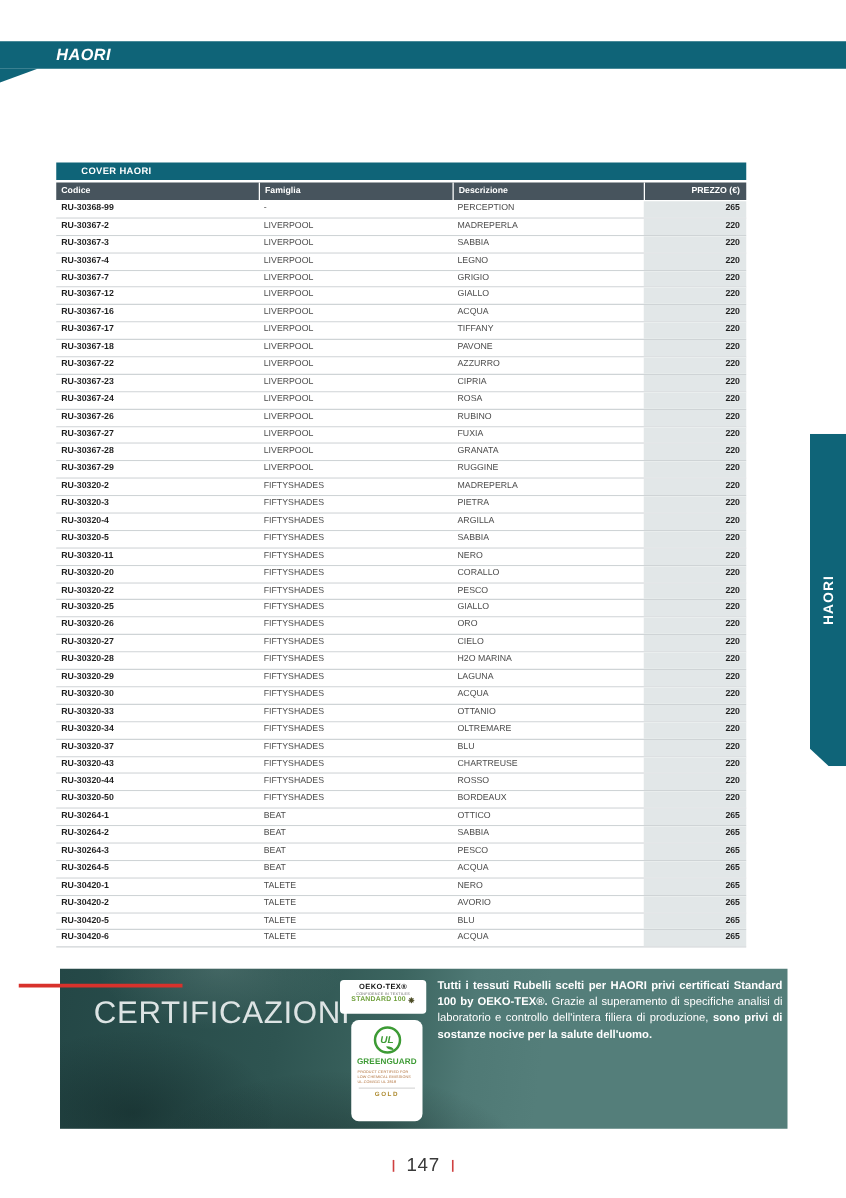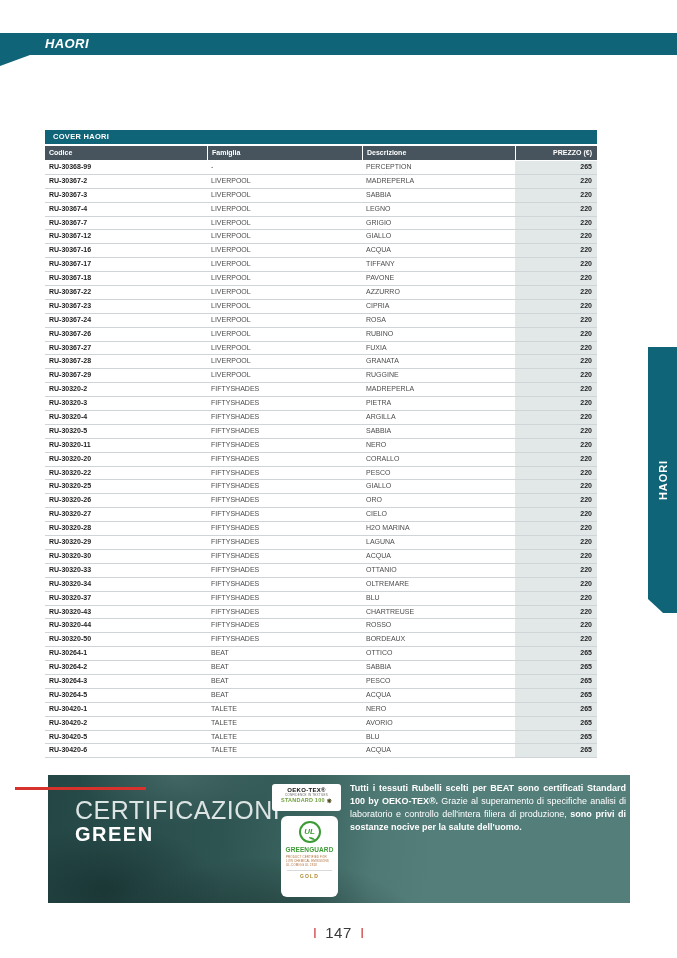--- a/index.html
+++ b/index.html
@@ -15,21 +15,21 @@
     font-weight:bold;font-style:italic;font-size:13px;letter-spacing:.4px;
   }
   .top-banner-fold{
     position:absolute;left:0;top:55px;width:0;height:0;
     border-top:11px solid #0f6478;border-right:30px solid transparent;
   }
   
   .table-wrap{position:absolute;left:45px;top:130px;width:552px;}
   .table-title{
     height:14px;line-height:14px;background:#0f6478;color:#fff;
-    font-size:7.5px;font-weight:bold;padding-left:8px;box-sizing:border-box;
+    font-size:7.5px;font-weight:bold;padding-left:20px;box-sizing:border-box;
     letter-spacing:.3px;margin-bottom:2px;
   }
   .table-header{display:grid;grid-template-columns:162px 155px 153px 82px;height:14px;background:#47545d;margin-bottom:1px;}
   .th{
     color:#fff;font-size:7px;font-weight:bold;line-height:14px;padding-left:4px;
     box-sizing:border-box;border-left:1px solid #fff;white-space:nowrap;overflow:hidden;
   }
   .th:first-child{border-left:none;}
   .th-prezzo{text-align:right;padding-right:5px;padding-left:0;}
   .tr{
@@ -420,21 +420,20 @@
   </div>
   </div>
 
   <div class="side-tab">
     <span class="side-tab-label">HAORI</span>
   </div>
 
   <div class="green-banner">
     <div class="cert-heading">
       <div class="cert-h1">CERTIFICAZIONI</div>
-      <div class="cert-h2">GREEN</div>
     </div>
 
     <div class="badge badge-oeko">
       <div class="oeko-name">OEKO-TEX®</div>
       <div class="oeko-sub">CONFIDENCE IN TEXTILES</div>
       <div class="oeko-std">
         <span>STANDARD 100</span>
         <span class="gear-icon">❋</span>
       </div>
     </div>
@@ -443,21 +442,21 @@
       <div class="ul-circle">
         <span>UL</span>
         <span class="leaf-icon"></span>
       </div>
       <div class="gg-name">GREENGUARD</div>
       <div class="gg-small">PRODUCT CERTIFIED FOR LOW CHEMICAL EMISSIONS UL.COM/GG UL 2818</div>
       <div class="gg-gold">GOLD</div>
     </div>
 
     <div class="cert-text">
-      <p><span class="b">Tutti i tessuti Rubelli scelti per BEAT sono certificati Standard 100 by OEKO-TEX®.</span><span> Grazie al superamento di specifiche analisi di laboratorio e controllo dell'intera filiera di produzione, </span><span class="b">sono privi di sostanze nocive per la salute dell'uomo.</span></p>
+      <p><span class="b">Tutti i tessuti Rubelli scelti per HAORI privi certificati Standard 100 by OEKO-TEX®.</span><span> Grazie al superamento di specifiche analisi di laboratorio e controllo dell'intera filiera di produzione, </span><span class="b">sono privi di sostanze nocive per la salute dell'uomo.</span></p>
     </div>
   </div>
   <div class="red-line"></div>
 
   <div class="footer">
     <span class="footer-bar">|</span>
     <span class="footer-num">147</span>
     <span class="footer-bar">|</span>
   </div>
 

